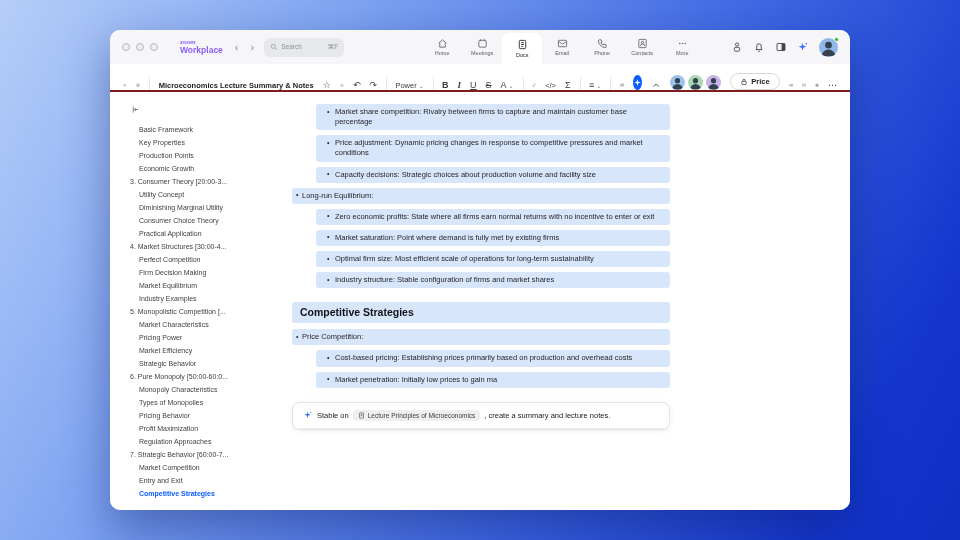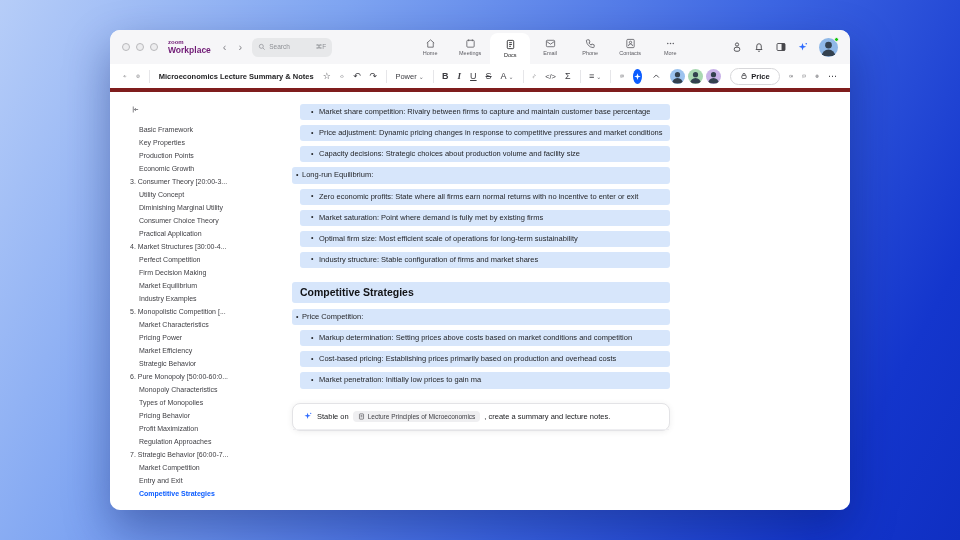--- a/index.html
+++ b/index.html
@@ -6,21 +6,21 @@
   html,body { width:960px; height:540px; overflow:hidden; }
   body { font-family:"Liberation Sans","DejaVu Sans",sans-serif;
          background:linear-gradient(118deg,#b6cdf8 0%,#7fa5f2 28%,#3d66e3 62%,#1436cd 88%,#0f2fc2 100%); }
   .window { position:absolute; left:110px; top:30px; width:740px; height:480px;
             border-radius:10px; box-shadow:0 18px 45px rgba(8,24,95,.40); background:#fff; }
   
   .tabbar { height:34px; background:#f6f6f8; border-radius:10px 10px 0 0;
             display:flex; align-items:center; padding:0 12px; }
   .traffic { display:flex; gap:6px; }
   .traffic span { width:8px; height:8px; border-radius:50%; border:1.3px solid #b9b9bc; background:#ededef; }
-  .logo { margin-left:10px; line-height:1; color:#701a75; }
+  .logo { margin-left:22px; line-height:1; color:#8b5cf6; }
   .logo .l1 { font-size:6px; font-weight:700; display:block; }
   .logo .l2 { font-size:8.5px; font-weight:700; display:block; margin-top:1px; }
   .navarrows { display:flex; gap:12px; margin-left:12px; color:#8b8b90; font-size:11px; }
   .navarrows span { cursor:default; line-height:1; }
   .search { margin-left:10px; width:80px; height:19px; background:#e7e8ea; border-radius:6px;
             display:flex; align-items:center; padding:0 6px; color:#8e9095; }
   .search .mag { width:8px; height:8px; flex:none; }
   .search .ph { width:22px; font-size:6.5px; line-height:1.15; word-break:break-all; margin-left:3px; }
   .search .sc { margin-left:auto; font-size:6.5px; }
   .tabs { display:flex; margin-left:78px; height:34px; align-items:flex-end; }
@@ -29,21 +29,21 @@
   .tab svg { width:11px; height:11px; }
   .tab .tl { font-size:5.5px; margin-top:1.5px; }
   .tab.active { background:#fff; border-radius:8px 8px 0 0; height:31px; color:#1a1a1c; }
   .tbright { margin-left:auto; display:flex; align-items:center; gap:10px; color:#46464b; }
   .tbright svg { width:12px; height:12px; display:block; }
   .avatar { position:relative; width:19px; height:19px; border-radius:50%; overflow:visible; }
   .avatar svg { width:19px; height:19px; border-radius:50%; display:block; }
   .avatar .dot { position:absolute; right:-1px; top:-1px; width:5px; height:5px; border-radius:50%;
                  background:#16c60c; border:1px solid #f6f6f8; }
   
-  .toolbar { height:28px; background:#fff; border-bottom:4px solid #7f1d1d; display:flex; align-items:center;
+  .toolbar { height:28px; background:#fff; border-bottom:2px solid #7f1d1d; display:flex; align-items:flex-end;
              padding:0 13px; gap:9px; color:#3c3c41; }
   .toolbar svg { width:10.5px; height:10.5px; display:block; }
   .tglyph { font-size:9px; line-height:1; cursor:pointer; }
   .tsmall { font-size:7.5px; cursor:pointer; display:flex; align-items:center; gap:2px; }
   .doctitle { font-size:7.5px; font-weight:700; color:#1d1d1f; white-space:nowrap; }
   .vdiv { width:1px; height:13px; background:#e6e6e9; }
   .strike { text-decoration:line-through; }
   .u { text-decoration:underline; }
   .it { font-style:italic; font-family:"Liberation Serif",serif; font-weight:600; }
   .bb { font-weight:800; }
@@ -64,21 +64,21 @@
   .o-collapse svg { width:9px; height:9px; }
   .o-item { height:13px; line-height:13px; font-size:7px; color:#3e3e43; white-space:nowrap; overflow:hidden;
             cursor:pointer; }
   .o-item.l2 { padding-left:9px; }
   .o-item.active { color:#0b5cff; font-weight:700; }
   .doc { flex:1; padding:12px 0 0 7px; }
   .doc-col { width:378px; }
   .b-box { position:relative; background:#d7e6fb; border-radius:3px; padding:3px 6px 3px 10px;
            margin-bottom:5px; font-size:7.5px; line-height:1.35; color:#1f2023; }
   .b-box .blt { position:absolute; left:4px; top:2.5px; font-size:7px; }
-  .b-box.l2 { margin-left:8px; padding-left:19px; }
+  .b-box.l2 { margin-left:24px; padding-left:19px; }
   .b-box.l2 .blt { left:11px; }
   .h-block { background:#d7e6fb; border-radius:3px; padding:4px 8px 5px; font-size:10.5px; font-weight:700;
              color:#121316; margin:14px 0 6px; }
   .ai-card { width:378px; margin-top:14px; border:1px solid #e3e3e6; border-radius:8px;
              box-shadow:0 1px 6px rgba(0,0,0,.07); background:#fff; }
   .ai-row1 { display:flex; align-items:center; gap:4px; padding:7px 10px; font-size:7.5px; color:#202124;
              border-bottom:1px solid #eeeef1; }
   .ai-row1 svg { width:10px; height:10px; flex:none; }
   .chip { display:inline-flex; align-items:center; gap:3px; background:#efeff1; border-radius:4px;
           padding:2px 5px; font-size:6.5px; color:#3e3e43; cursor:pointer; }
@@ -349,21 +349,20 @@
           <div class="b-box l2"><span class="blt">•</span>Market share competition: Rivalry between firms to capture and maintain customer base percentage</div>
           <div class="b-box l2"><span class="blt">•</span>Price adjustment: Dynamic pricing changes in response to competitive pressures and market conditions</div>
           <div class="b-box l2"><span class="blt">•</span>Capacity decisions: Strategic choices about production volume and facility size</div>
           <div class="b-box l1"><span class="blt">•</span>Long-run Equilibrium:</div>
           <div class="b-box l2"><span class="blt">•</span>Zero economic profits: State where all firms earn normal returns with no incentive to enter or exit</div>
           <div class="b-box l2"><span class="blt">•</span>Market saturation: Point where demand is fully met by existing firms</div>
           <div class="b-box l2"><span class="blt">•</span>Optimal firm size: Most efficient scale of operations for long-term sustainability</div>
           <div class="b-box l2"><span class="blt">•</span>Industry structure: Stable configuration of firms and market shares</div>
           <div class="h-block">Competitive Strategies</div>
           <div class="b-box l1"><span class="blt">•</span>Price Competition:</div>
-          <div class="b-box l2"><span class="blt">•</span>Markup determination: Setting prices above costs based on market conditions and competition</div>
           <div class="b-box l2"><span class="blt">•</span>Cost-based pricing: Establishing prices primarily based on production and overhead costs</div>
           <div class="b-box l2"><span class="blt">•</span>Market penetration: Initially low prices to gain ma</div>
         </div>
       <div class="ai-card">
         <div class="ai-row1">
           <svg viewBox="0 0 24 24">
               <path d="M11 4l1.8 5.7L18.5 11.5l-5.7 1.8L11 19l-1.8-5.7L3.5 11.5l5.7-1.8z" fill="#2e6bff"></path>
               <circle cx="18.5" cy="5.5" r="1.6" fill="#2e6bff"></circle>
             </svg>
           <span>Stable on</span>

